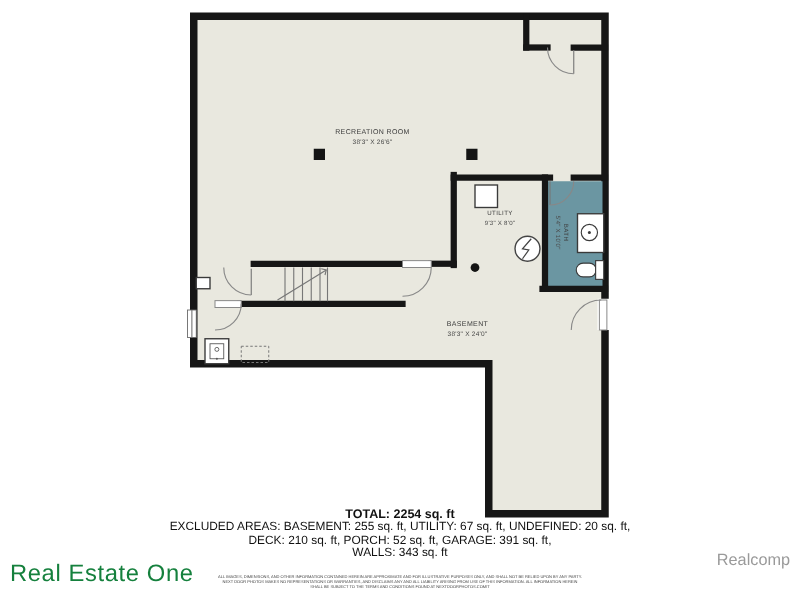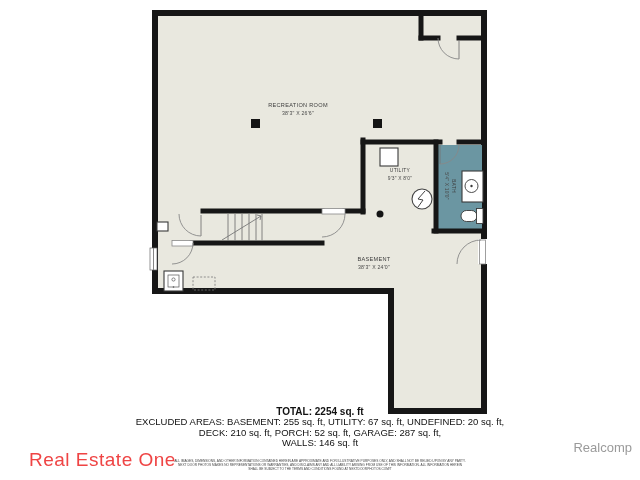--- a/index.html
+++ b/index.html
@@ -20,22 +20,22 @@
   .room-dims{font-family:"Liberation Sans",sans-serif;font-size:5.2px;fill:#4a4a4a;
              letter-spacing:0.2px;text-anchor:middle;}
   .small-label{font-size:4.9px;}
 
   
   .summary{position:absolute;left:0;right:0;top:407px;text-align:center;color:#111;
            font-size:9.5px;line-height:10.4px;}
   .summary .total{font-weight:bold;font-size:10px;}
   .disclaimer{position:absolute;left:110px;width:420px;top:459px;text-align:center;
               color:#444;font-size:3.2px;line-height:4px;}
-  .wm-left{position:absolute;left:8px;top:449px;font-size:19px;color:#ef4444;
-           letter-spacing:0.5px;margin-left:21px;}
+  .wm-left{position:absolute;left:8px;top:449px;font-size:19px;color:#15803d;
+           letter-spacing:0.5px;}
   .wm-right{position:absolute;right:8px;top:440px;font-size:13px;color:#9a9a9a;}
 </style>
 </head>
 <body>
 
 <div id="canvas">
 
   <svg id="plan-svg" width="640" height="480" viewBox="0 0 640 480">
 
     <polygon class="outer" points="155,13 484,13 484,411 391,411 391,291 155,291"></polygon>
@@ -138,22 +138,22 @@
     <text class="room-name small-label" transform="translate(451.5,186) rotate(90)">BATH</text>
     <text class="room-dims small-label" transform="translate(444.5,186) rotate(90)">5'4" X 10'0"</text>
 
     <text class="room-name" x="374" y="261">BASEMENT</text>
     <text class="room-dims" x="374" y="269">38'3" X 24'0"</text>
   </svg>
 
   <div class="summary">
     <div class="total">TOTAL: 2254 sq. ft</div>
     <div>EXCLUDED AREAS: BASEMENT: 255 sq. ft, UTILITY: 67 sq. ft, UNDEFINED: 20 sq. ft,</div>
-    <div>DECK: 210 sq. ft, PORCH: 52 sq. ft, GARAGE: 287 sq. ft,</div>
-    <div>WALLS: 146 sq. ft</div>
+    <div>DECK: 210 sq. ft, PORCH: 52 sq. ft, GARAGE: 391 sq. ft,</div>
+    <div>WALLS: 343 sq. ft</div>
   </div>
 
   <div class="disclaimer">
     <div>ALL IMAGES, DIMENSIONS, AND OTHER INFORMATION CONTAINED HEREIN ARE APPROXIMATE AND FOR ILLUSTRATIVE PURPOSES ONLY, AND SHALL NOT BE RELIED UPON BY ANY PARTY.</div>
     <div>NEXT DOOR PHOTOS MAKES NO REPRESENTATIONS OR WARRANTIES, AND DISCLAIMS ANY AND ALL LIABILITY ARISING FROM USE OF THIS INFORMATION. ALL INFORMATION HEREIN</div>
     <div>SHALL BE SUBJECT TO THE TERMS AND CONDITIONS FOUND AT NEXTDOORPHOTOS.COM/T</div>
   </div>
 
   <div class="wm-left">Real Estate One</div>
   <div class="wm-right">Realcomp</div>

